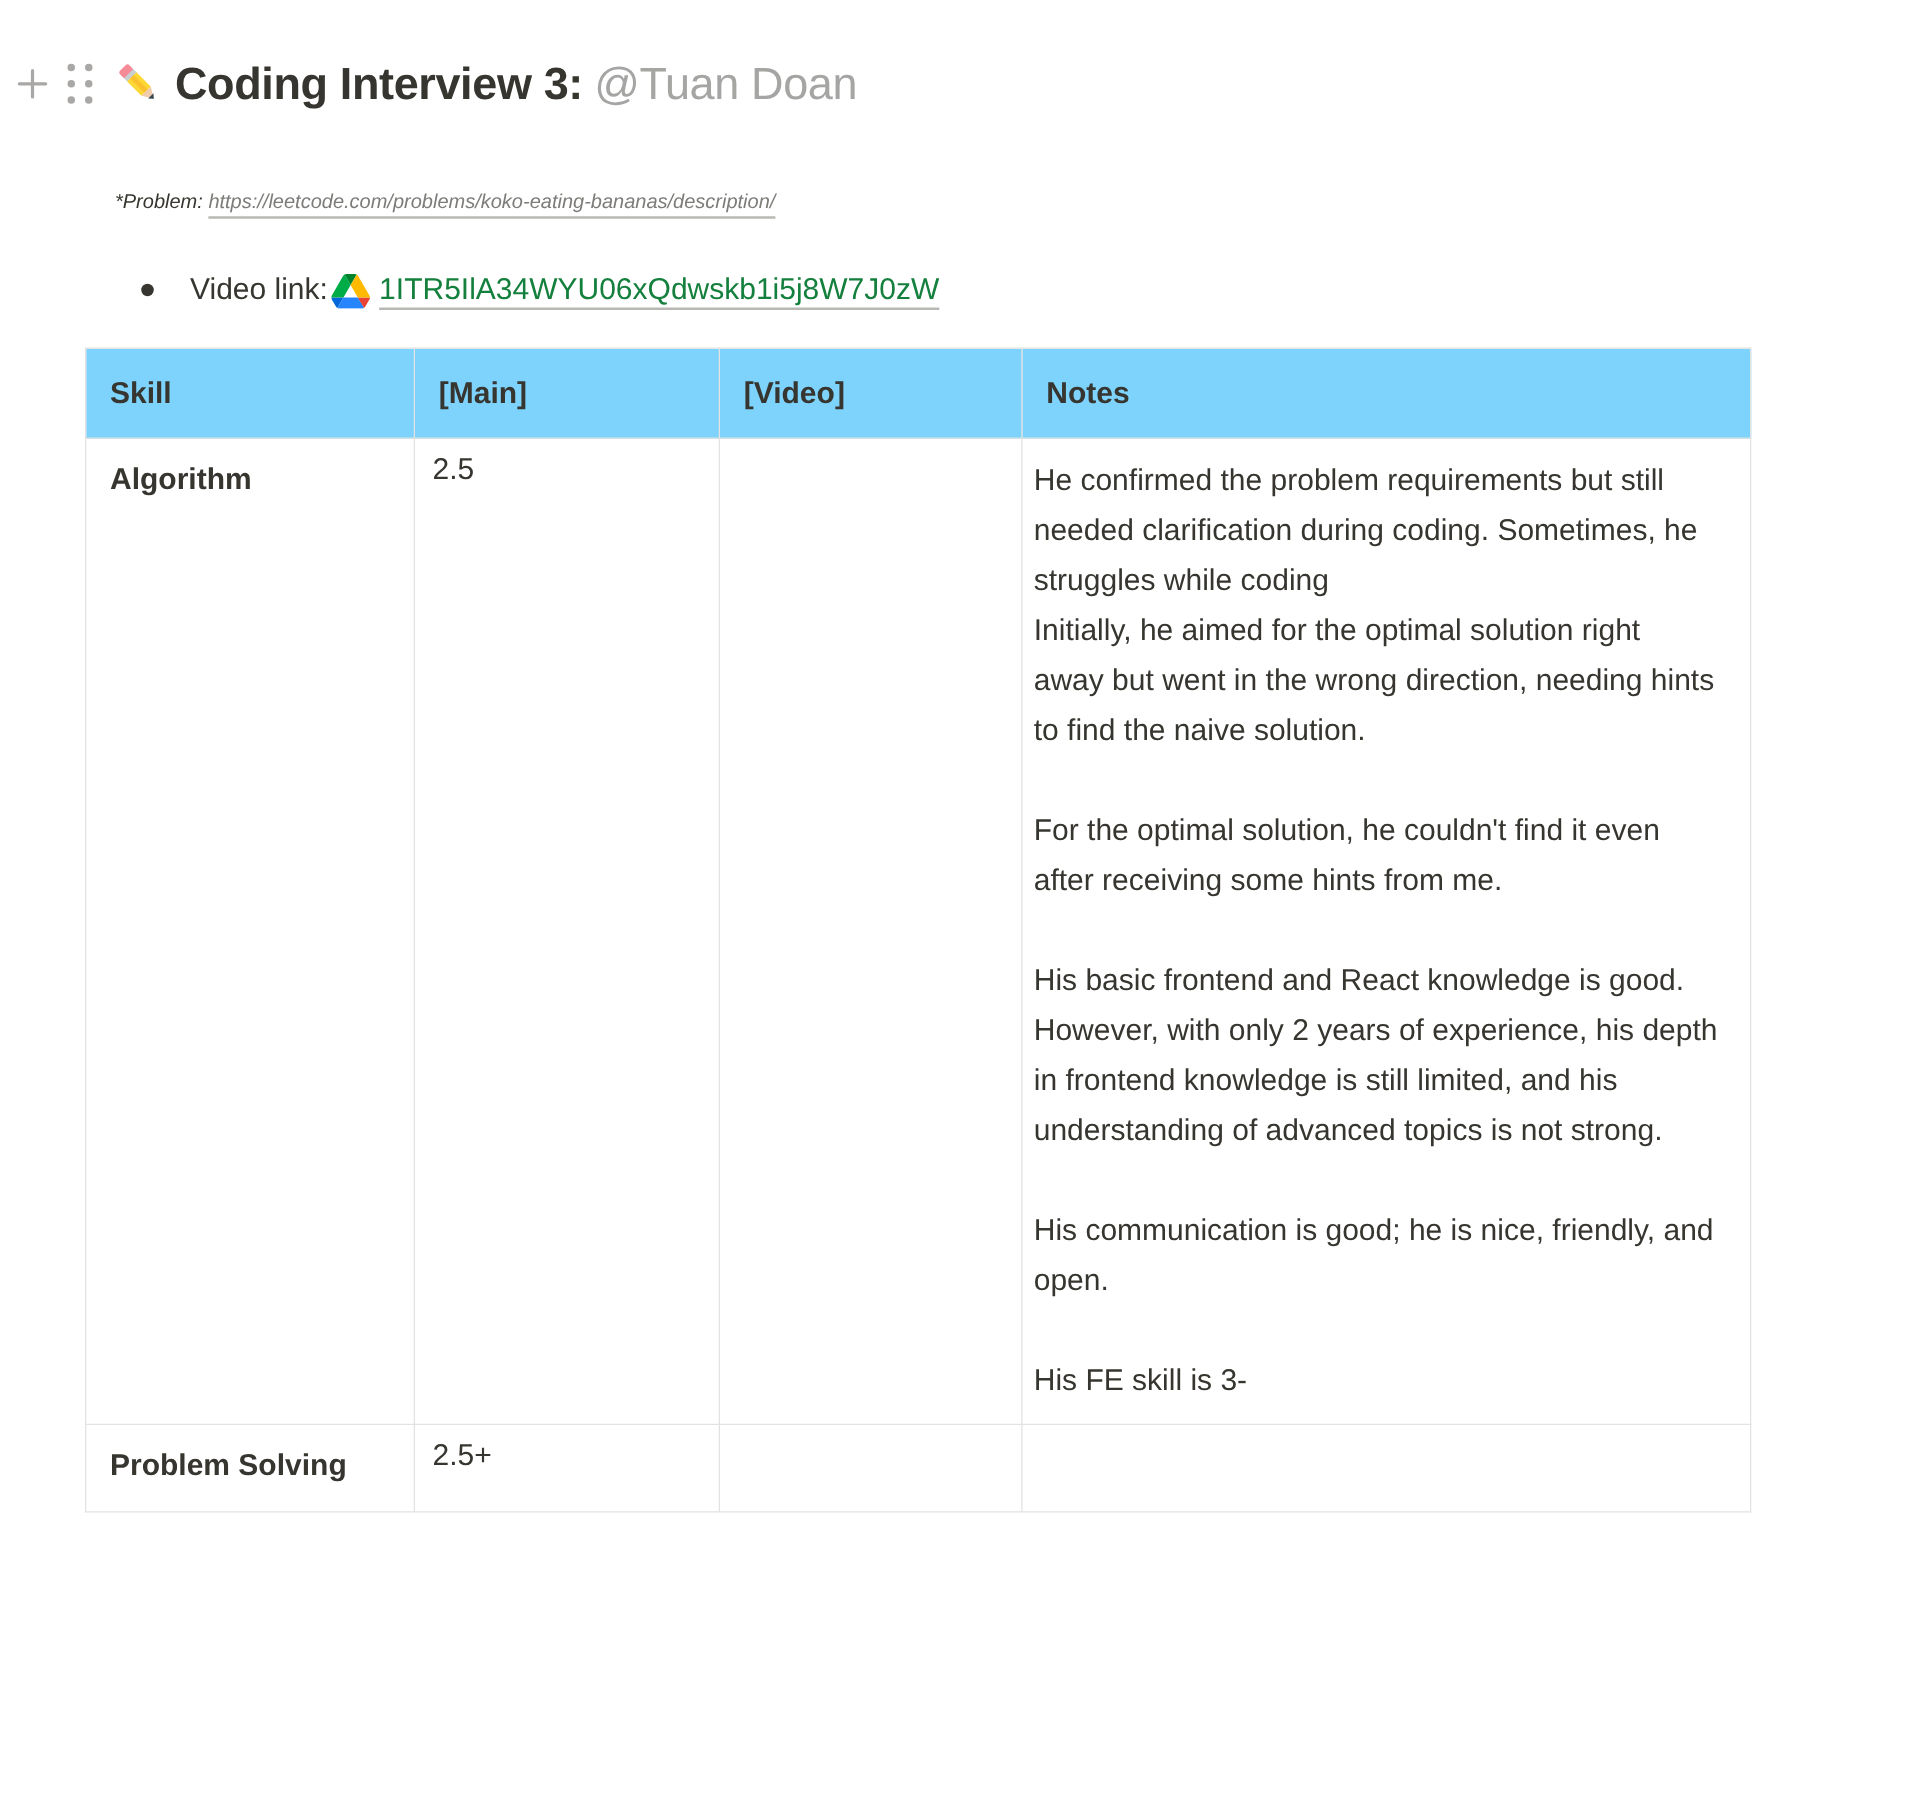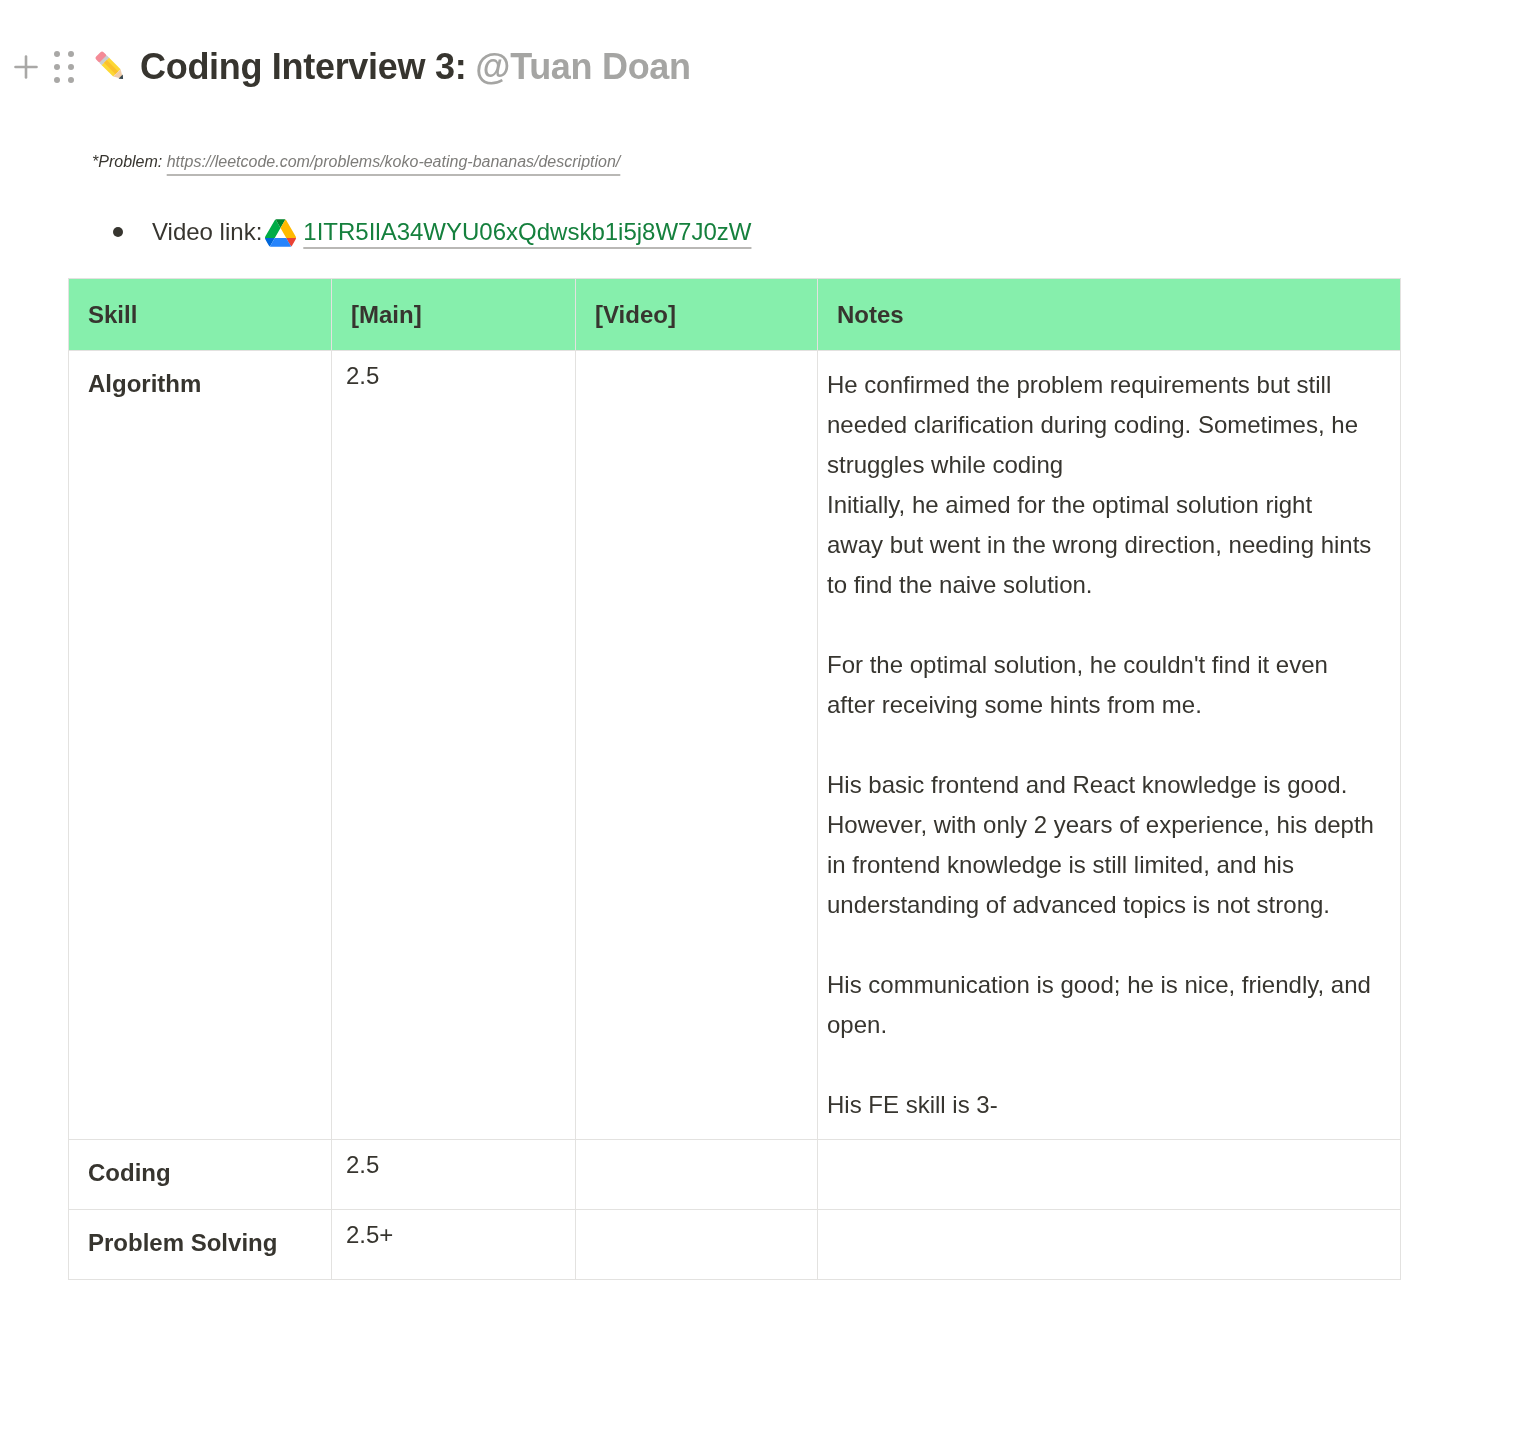--- a/index.html
+++ b/index.html
@@ -38,21 +38,21 @@
   .drag-handle .dot { width: 6px; height: 6px; border-radius: 50%; background: #a9a8a6; }
   .pencil-wrap { margin-left: 12px; flex: 0 0 auto; width: 42px; height: 42px; }
   .page-title {
     margin-left: 8px;
     font-size: 36px;
     font-weight: 700;
     letter-spacing: -0.3px;
     white-space: nowrap;
   }
   .page-title .mention {
-    font-weight: 700;
+    font-weight: 400;
     color: #a5a5a3;
     margin-left: 9px;
   }
 
   
   .problem-line {
     margin: 50px 0 0 92px;
     font-size: 16px;
     line-height: 40px;
     font-style: italic;
@@ -100,21 +100,21 @@
   table.skills col.c3 { width: 242px; }
   table.skills col.c4 { width: 583px; }
   table.skills th, table.skills td {
     border: 1.5px solid #e3e2e0;
     font-size: 24px;
     line-height: 40px;
     vertical-align: top;
     text-align: left;
   }
   table.skills th {
-    background: #86efac;
+    background: #7dd3fc;
     font-weight: 700;
     height: 72px;
     vertical-align: middle;
     padding: 0 14px 0 19px;
   }
   td.skill-cell { font-weight: 700; padding: 13px 14px 13px 19px; }
   td.main-cell, td.shadow-cell { padding: 5px 14px; }
   td.notes-cell { padding: 14px 26px 14px 9px; }
   td.notes-cell p { margin: 0 0 40px 0; white-space: pre-wrap; }
   td.notes-cell p:last-child { margin-bottom: 0; margin-top: 17px; }
@@ -194,25 +194,19 @@
       <td class="notes-cell">
         <p>He confirmed the problem requirements but still needed clarification during coding. Sometimes, he struggles while coding
 Initially, he aimed for the optimal solution right away but went in the wrong direction, needing hints to find the naive solution.</p>
         <p>For the optimal solution, he couldn't find it even after receiving some hints from me.</p>
         <p>His basic frontend and React knowledge is good. However, with only 2 years of experience, his depth in frontend knowledge is still limited, and his understanding of advanced topics is not strong.</p>
         <p>His communication is good; he is nice, friendly, and open.</p>
         <p>His FE skill is 3-</p>
       </td>
     </tr>
     <tr class="simple-row">
-      <td class="skill-cell">Coding</td>
-      <td class="main-cell">2.5</td>
-      <td class="shadow-cell"></td>
-      <td class="notes-cell"></td>
-    </tr>
-    <tr class="simple-row">
       <td class="skill-cell">Problem Solving</td>
       <td class="main-cell">2.5+</td>
       <td class="shadow-cell"></td>
       <td class="notes-cell"></td>
     </tr>
   </tbody>
 </table>
 
 </body></html>

